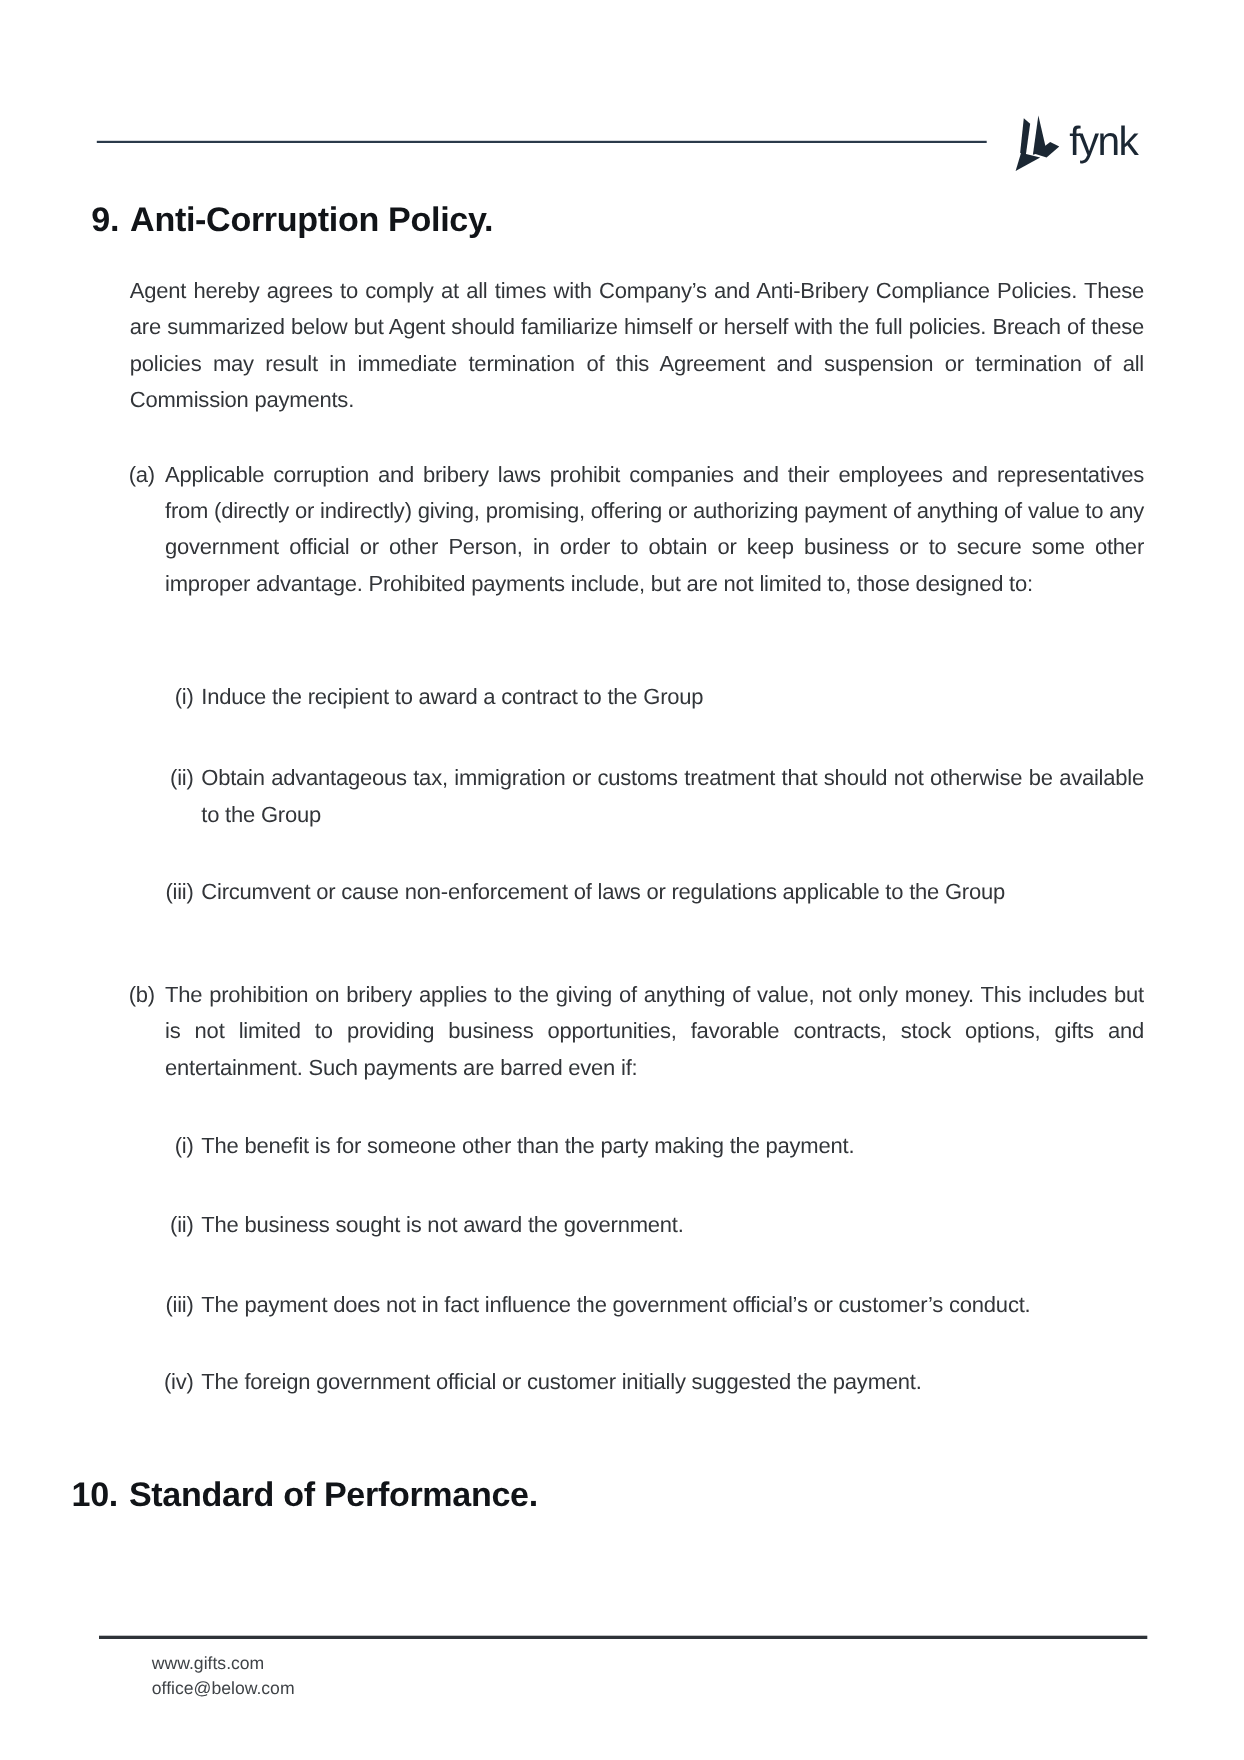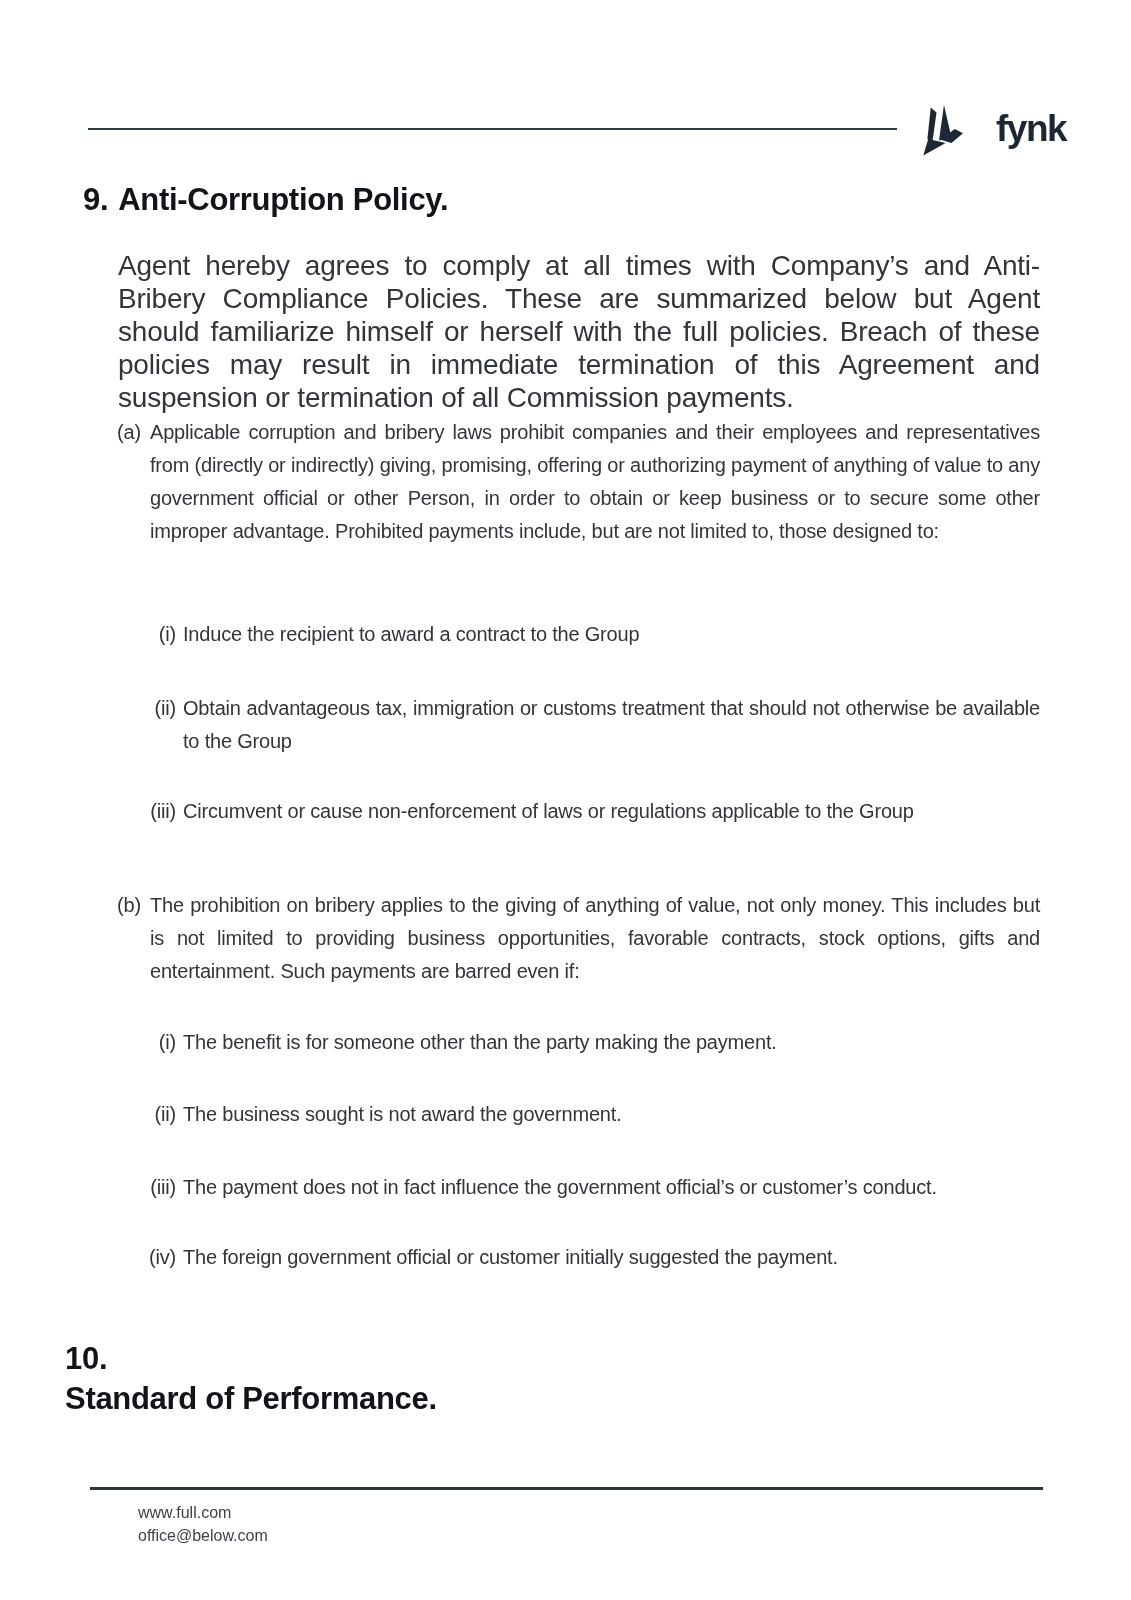--- a/index.html
+++ b/index.html
@@ -23,35 +23,34 @@
   .header-rule{
     position:absolute;left:88px;top:128px;width:809px;height:2px;
     background:var(--rule-header);
   }
   .logo{
     position:absolute;left:915px;top:100px;
     display:flex;align-items:center;gap:9px;color:var(--logo);
   }
   .logo svg{display:block;}
   .wordmark{
-    font-size:37px;font-weight:700;letter-spacing:-1.5px;color:var(--logo);
+    font-size:37px;font-weight:400;letter-spacing:-1.5px;color:var(--logo);
     line-height:58px;
-    margin-left:24px;
   }
   .sec-heading{
     position:absolute;display:flex;
     font-size:31px;font-weight:700;line-height:40px;
     letter-spacing:-0.3px;color:var(--heading);white-space:nowrap;
   }
   .sec-heading .sec-num{margin-right:10px;}
   .heading-9{left:83px;top:180px;}
-  .heading-10{left:65px;top:1339px;flex-direction:column;}
+  .heading-10{left:65px;top:1339px;}
   .para{
     position:absolute;left:118px;width:922px;
-    font-size:28px;line-height:33px;letter-spacing:-0.2px;
+    font-size:20px;line-height:33px;letter-spacing:-0.2px;
     color:var(--body);text-align:justify;
   }
   .intro{top:249px;}
   .item-row{
     position:absolute;left:117px;width:923px;display:flex;align-items:flex-start;
     font-size:20px;line-height:33px;letter-spacing:-0.2px;color:var(--body);
   }
   .item-label{flex:none;width:31px;}
   .item-text{flex:1;margin-left:2px;text-align:justify;}
   .item-a{top:416px;}
@@ -151,17 +150,17 @@
   </div>
 
   <div class="sec-heading heading-10">
     <span class="sec-num">10.</span>
     <span>Standard of Performance.</span>
   </div>
 
   <div class="footer-rule"></div>
 
   <div class="footer-links">
-    <div>www.full.com</div>
+    <div>www.gifts.com</div>
     <div>office@below.com</div>
   </div>
 
 </div>
 
 </body></html>

